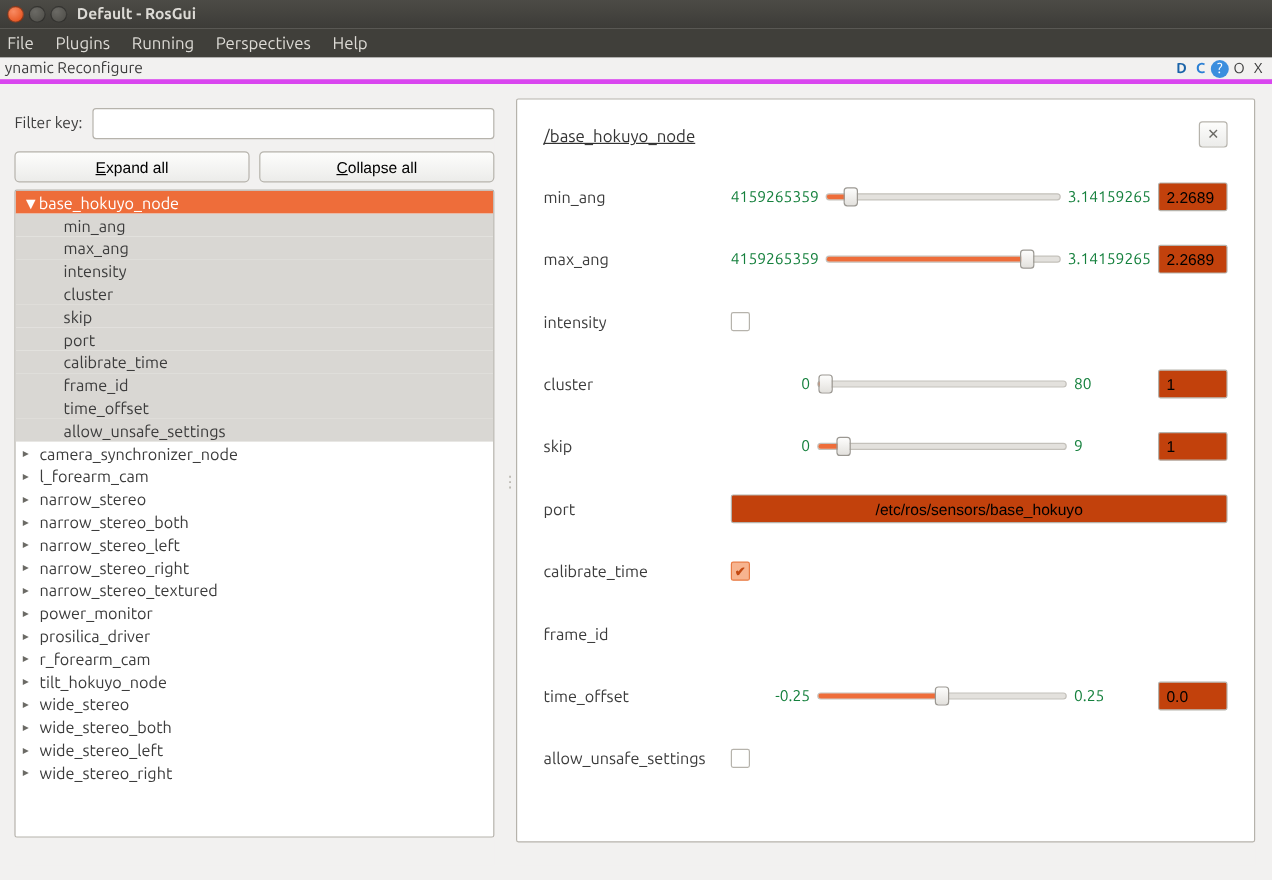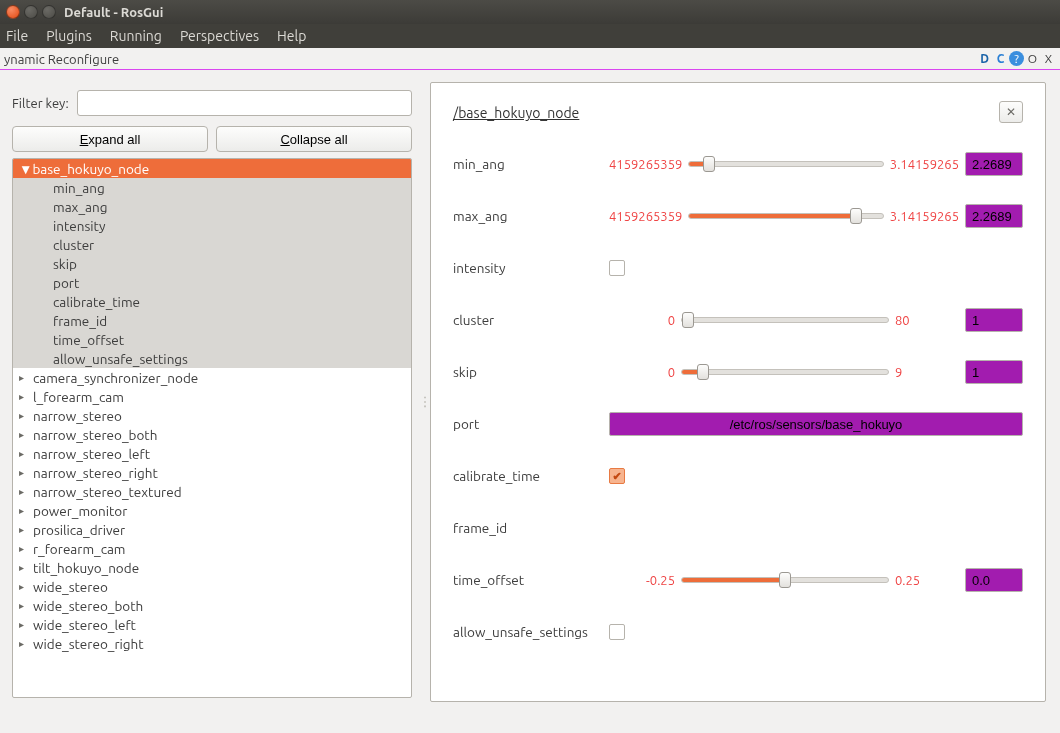--- a/index.html
+++ b/index.html
@@ -38,21 +38,21 @@
     align-items: center;
     padding: 0 6px;
     gap: 18px;
     font-size: 14px;
   }
   .menubar span { cursor: default; }
   
   .subheader {
     height: 22px;
     background: #f2f1f0;
-    border-bottom: 1px solid #d946ef;
+    border-bottom: 4px solid #d946ef;
     display: flex;
     align-items: center;
     padding: 0 4px;
     font-size: 13px;
   }
   .subheader .title { flex: 1; }
   .sub-icons { display: flex; gap: 1px; align-items: center; }
   .sub-icons span { width: 15px; height: 15px; display:flex; align-items:center; justify-content:center; font-size:12px; }
   
   .main { display: flex; height: calc(733px - 24px - 24px - 22px); padding: 0; }
@@ -125,37 +125,37 @@
     display:flex; align-items:center; justify-content:center;
     font-size: 12px; color: #6b6a65;
   }
   .param-row {
     display: flex; align-items: center;
     margin-bottom: 26px;
     min-height: 26px;
   }
   .param-label { width: 156px; font-size: 13.5px; }
   .param-ctrl { flex: 1; display: flex; align-items: center; gap: 6px; }
-  .range-min, .range-max { font-size: 13px; color: #ef4444; white-space: nowrap; }
+  .range-min, .range-max { font-size: 13px; color: #15803d; white-space: nowrap; }
   .slider {
     flex: 1; height: 6px; position: relative;
     background: #e3e1dd; border: 1px solid #c4c1bb; border-radius: 3px;
   }
   .slider .fill {
     position:absolute; left:0; top:0; bottom:0;
     background: #ee6d3a; border-radius: 2px 0 0 2px;
   }
   .slider .thumb {
     position:absolute; top:50%; width:12px; height:16px;
     background: linear-gradient(#fdfdfc,#e3e1dd);
     border:1px solid #9b9892; border-radius:3px;
     transform: translate(-50%,-50%);
   }
   .num-box, .txt-box {
-    height: 24px; background: #a21caf;
+    height: 24px; background: #c2410c;
     border: 1px solid #b6b3ac; border-radius: 2px;
     padding: 0 6px; font-size: 13px;
   }
   .num-box { width: 58px; }
   .txt-box { flex: 1; width: 100%; text-align: center; }
   .chk {
     width: 16px; height: 16px;
     border: 1px solid #b6b3ac; border-radius: 2px;
     background: #fff;
     display:flex; align-items:center; justify-content:center;

